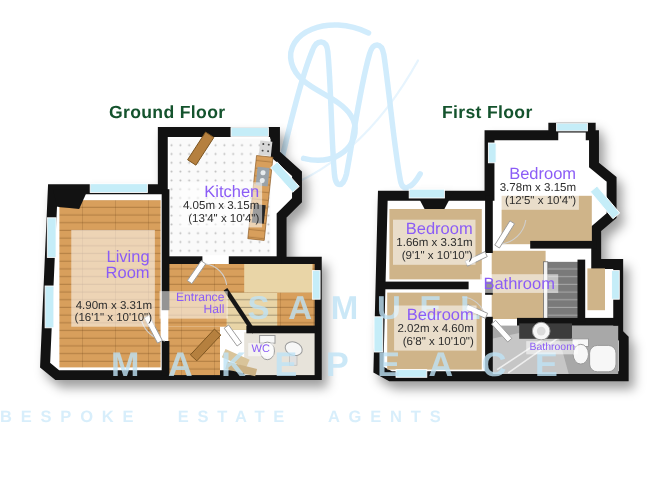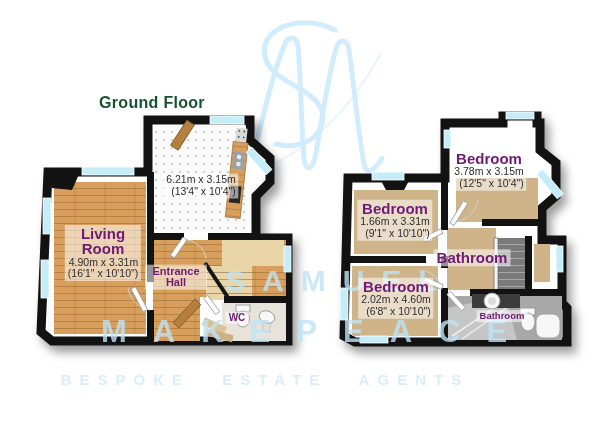--- a/index.html
+++ b/index.html
@@ -5,32 +5,32 @@
   html,body{margin:0;padding:0;background:#fff;}
   .stage{position:relative;width:601px;height:437px;background:#fff;overflow:hidden;
          font-family:"Liberation Sans","DejaVu Sans",sans-serif;}
   svg.layer{position:absolute;left:0;top:0;}
   svg.monogram{z-index:1;}
   svg.plan{z-index:2;}
   .plan g.floor{filter:drop-shadow(5px 7px 5px rgba(0,0,0,0.38));}
   .wm{position:absolute;z-index:3;pointer-events:none;font-weight:bold;color:var(--wm);white-space:nowrap;}
   .wm-top{left:225px;top:264px;font-size:30px;letter-spacing:17px;opacity:.8;}
   .wm-bottom{left:101px;top:314px;font-size:31px;letter-spacing:26px;opacity:.8;}
-  .wm-tagline{left:0;top:371px;width:530px;text-align:center;font-size:15px;letter-spacing:8px;
+  .wm-tagline{left:0;top:371px;width:530px;font-size:15px;letter-spacing:8px;
               word-spacing:20px;color:var(--tagline);opacity:.95;}
   .title{position:absolute;z-index:4;transform:translate(-50%,-50%);font-size:16px;font-weight:bold;
          color:#14532d;white-space:nowrap;letter-spacing:.3px;}
   .title-ground{left:152px;top:103px;}
   .title-first{left:443px;top:103px;}
   .room-label{position:absolute;z-index:4;transform:translate(-50%,-50%);text-align:center;
               background:var(--label-bg);padding:1px 3px;line-height:1.03;}
-  .room-name{font-size:15px;font-weight:bold;color:#701a75;}
+  .room-name{font-size:15px;font-weight:normal;color:#8b5cf6;text-align:right;}
   .room-dims{font-size:10.5px;color:#2d2d2d;line-height:1.1;text-align:right;}
   .lbl-kitchen{left:201px;top:186px;}
-  .lbl-living{left:103px;top:253px;} .lbl-living .room-name{max-width:66px;margin:0 auto;}
+  .lbl-living{left:103px;top:253px;} .lbl-living .room-name{max-width:66px;margin:16px auto;}
   .lbl-entrance{left:176px;top:277px;} .lbl-entrance .room-name{font-size:11px;max-width:56px;margin:0 auto;}
   .lbl-wc{left:237px;top:318px;} .lbl-wc .room-name{font-size:10px;}
   .lbl-bed1{left:489px;top:170px;}
   .lbl-bed2{left:395px;top:220px;}
   .lbl-landing{left:472px;top:258px;}
   .lbl-bed3{left:396px;top:298px;}
   .lbl-bathroom{left:502px;top:316px;} .lbl-bathroom .room-name{font-size:9.5px;}
   .win{fill:var(--glass);stroke:#ffffff;stroke-width:.8;}
   .wall{fill:var(--wall);}
   .doorw{fill:#ffffff;stroke:#9a9a9a;stroke-width:.8;}
@@ -189,23 +189,25 @@
       </g>
       <rect class="fix" x="536" y="314" width="24" height="24" rx="7"></rect>
     </g>
   </svg>
 
   <div class="wm wm-top">SAMUEL</div>
   <div class="wm wm-bottom">MAKEPEACE</div>
   <div class="wm wm-tagline">BESPOKE ESTATE AGENTS</div>
 
   <div class="title title-ground">Ground Floor</div>
+  <div class="title title-first">First Floor</div>
 
   <div class="room-label lbl-kitchen">
-    <div class="room-dims">6.21m x 3.15m</div>
+    <div class="room-name">Kitchen</div>
+    <div class="room-dims">4.05m x 3.15m</div>
     <div class="room-dims">(13'4" x 10'4")</div>
   </div>
   <div class="room-label lbl-living">
     <div class="room-name">Living Room</div>
     <div class="room-dims">4.90m x 3.31m</div>
     <div class="room-dims">(16'1" x 10'10")</div>
   </div>
   <div class="room-label lbl-entrance">
     <div class="room-name">Entrance Hall</div>
   </div>

